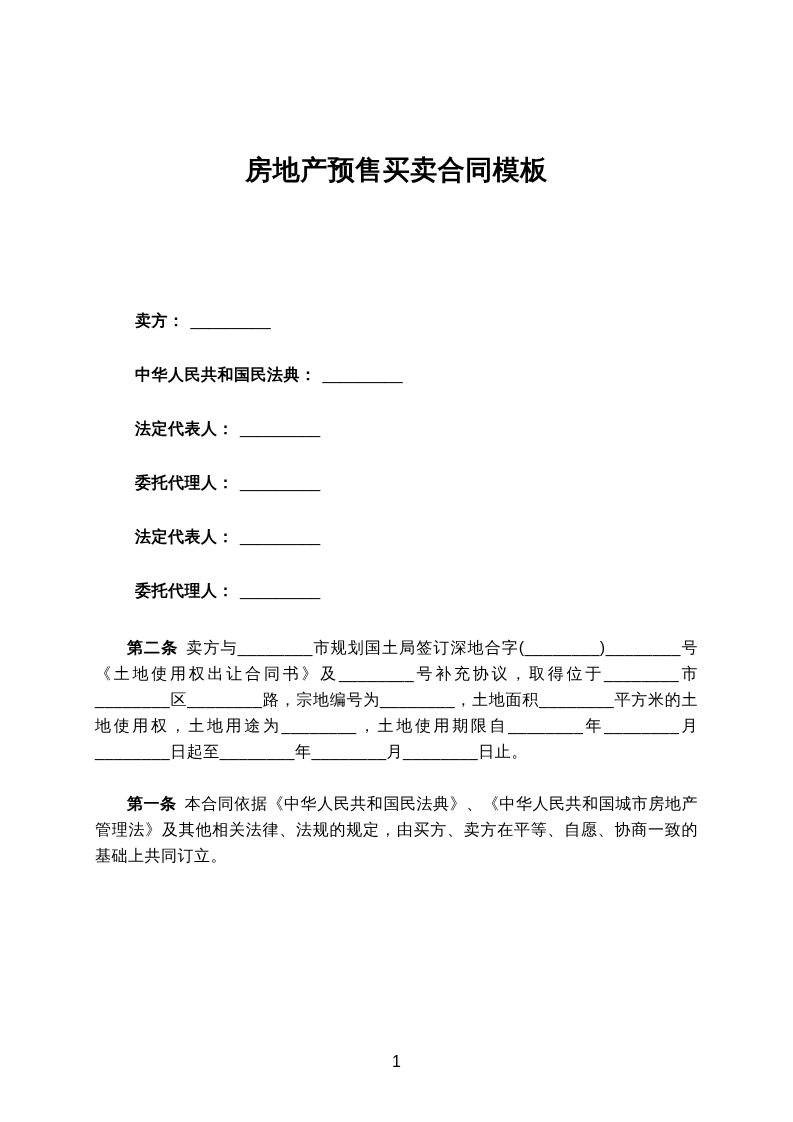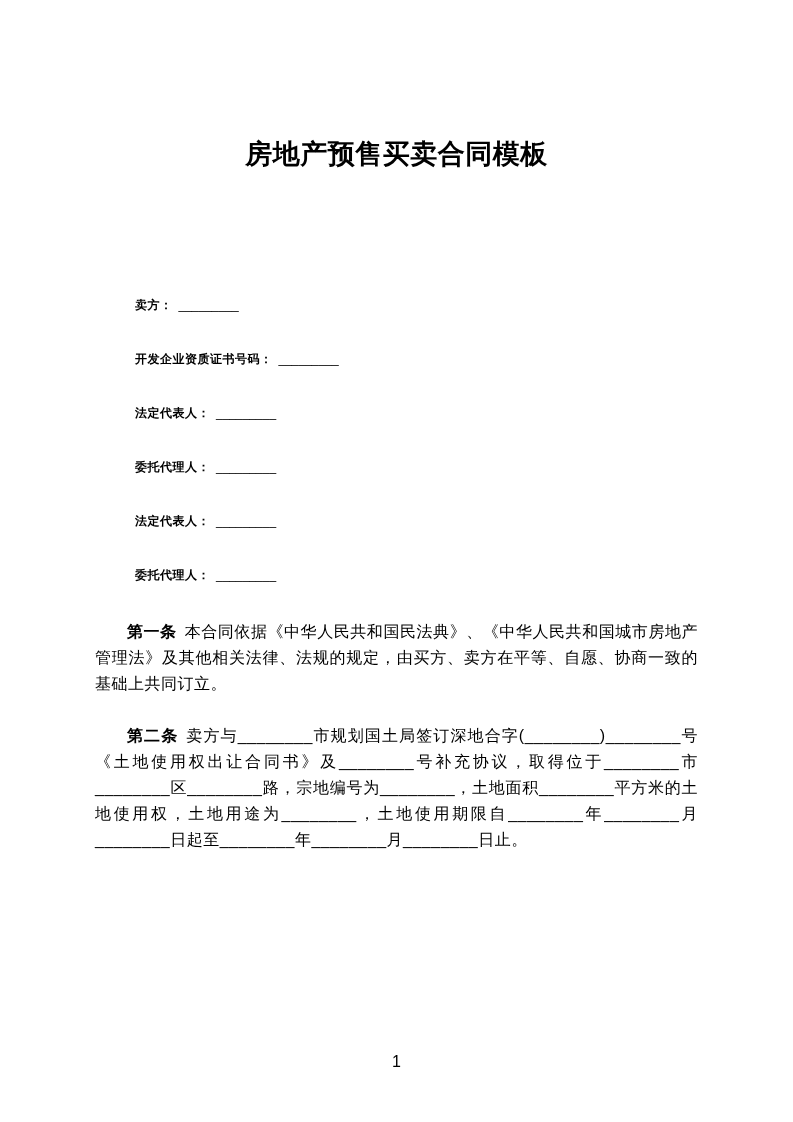--- a/index.html
+++ b/index.html
@@ -14,34 +14,34 @@
     background: #ffffff;
     color: #000000;
     font-family: "Liberation Sans", "DejaVu Sans", sans-serif;
     overflow: hidden;
     margin: 0 auto;
   }
   .content {
     padding: 0 95px;
   }
   .doc-title {
-    margin: 0;
+    margin: 16px;
     padding-top: 138px;
     font-size: 27px;
     font-weight: bold;
     text-align: center;
     line-height: 1.2;
     letter-spacing: 0.5px;
   }
   .fields {
     margin-top: 125px;
   }
   .field {
     margin: 0 0 34px 40px;
-    font-size: 12px;
+    font-size: 16px;
     line-height: 20px;
     font-weight: bold;
     letter-spacing: 0.5px;
   }
   .field .blank {
     font-weight: normal;
     margin-left: 6px;
     letter-spacing: 0;
   }
   .clause {
@@ -69,27 +69,27 @@
 </head>
 <body>
 
 <div class="page">
   <div class="content">
 
     <h1 class="doc-title">房地产预售买卖合同模板</h1>
 
     <div class="fields">
       <p class="field"><span>卖方：</span><span class="blank">_________</span></p>
-      <p class="field"><span>开发企业资质证书号码：</span><span class="blank">_________</span></p>
+      <p class="field"><span>中华人民共和国民法典：</span><span class="blank">_________</span></p>
       <p class="field"><span>法定代表人：</span><span class="blank">_________</span></p>
       <p class="field"><span>委托代理人：</span><span class="blank">_________</span></p>
       <p class="field"><span>法定代表人：</span><span class="blank">_________</span></p>
       <p class="field"><span>委托代理人：</span><span class="blank">_________</span></p>
     </div>
 
+    <p class="clause"><span class="clause-num">第二条</span><span>卖方与________市规划国土局签订深地合字(________)________号《土地使用权出让合同书》及________号补充协议，取得位于________市________区________路，宗地编号为________，土地面积________平方米的土地使用权，土地用途为________，土地使用期限自________年________月________日起至________年________月________日止。</span></p>
+
     <p class="clause"><span class="clause-num">第一条</span><span>本合同依据《中华人民共和国民法典》、《中华人民共和国城市房地产管理法》及其他相关法律、法规的规定，由买方、卖方在平等、自愿、协商一致的基础上共同订立。</span></p>
-
-    <p class="clause"><span class="clause-num">第二条</span><span>卖方与________市规划国土局签订深地合字(________)________号《土地使用权出让合同书》及________号补充协议，取得位于________市________区________路，宗地编号为________，土地面积________平方米的土地使用权，土地用途为________，土地使用期限自________年________月________日起至________年________月________日止。</span></p>
 
   </div>
 
   <div class="page-number">1</div>
 </div>
 
 </body></html>

